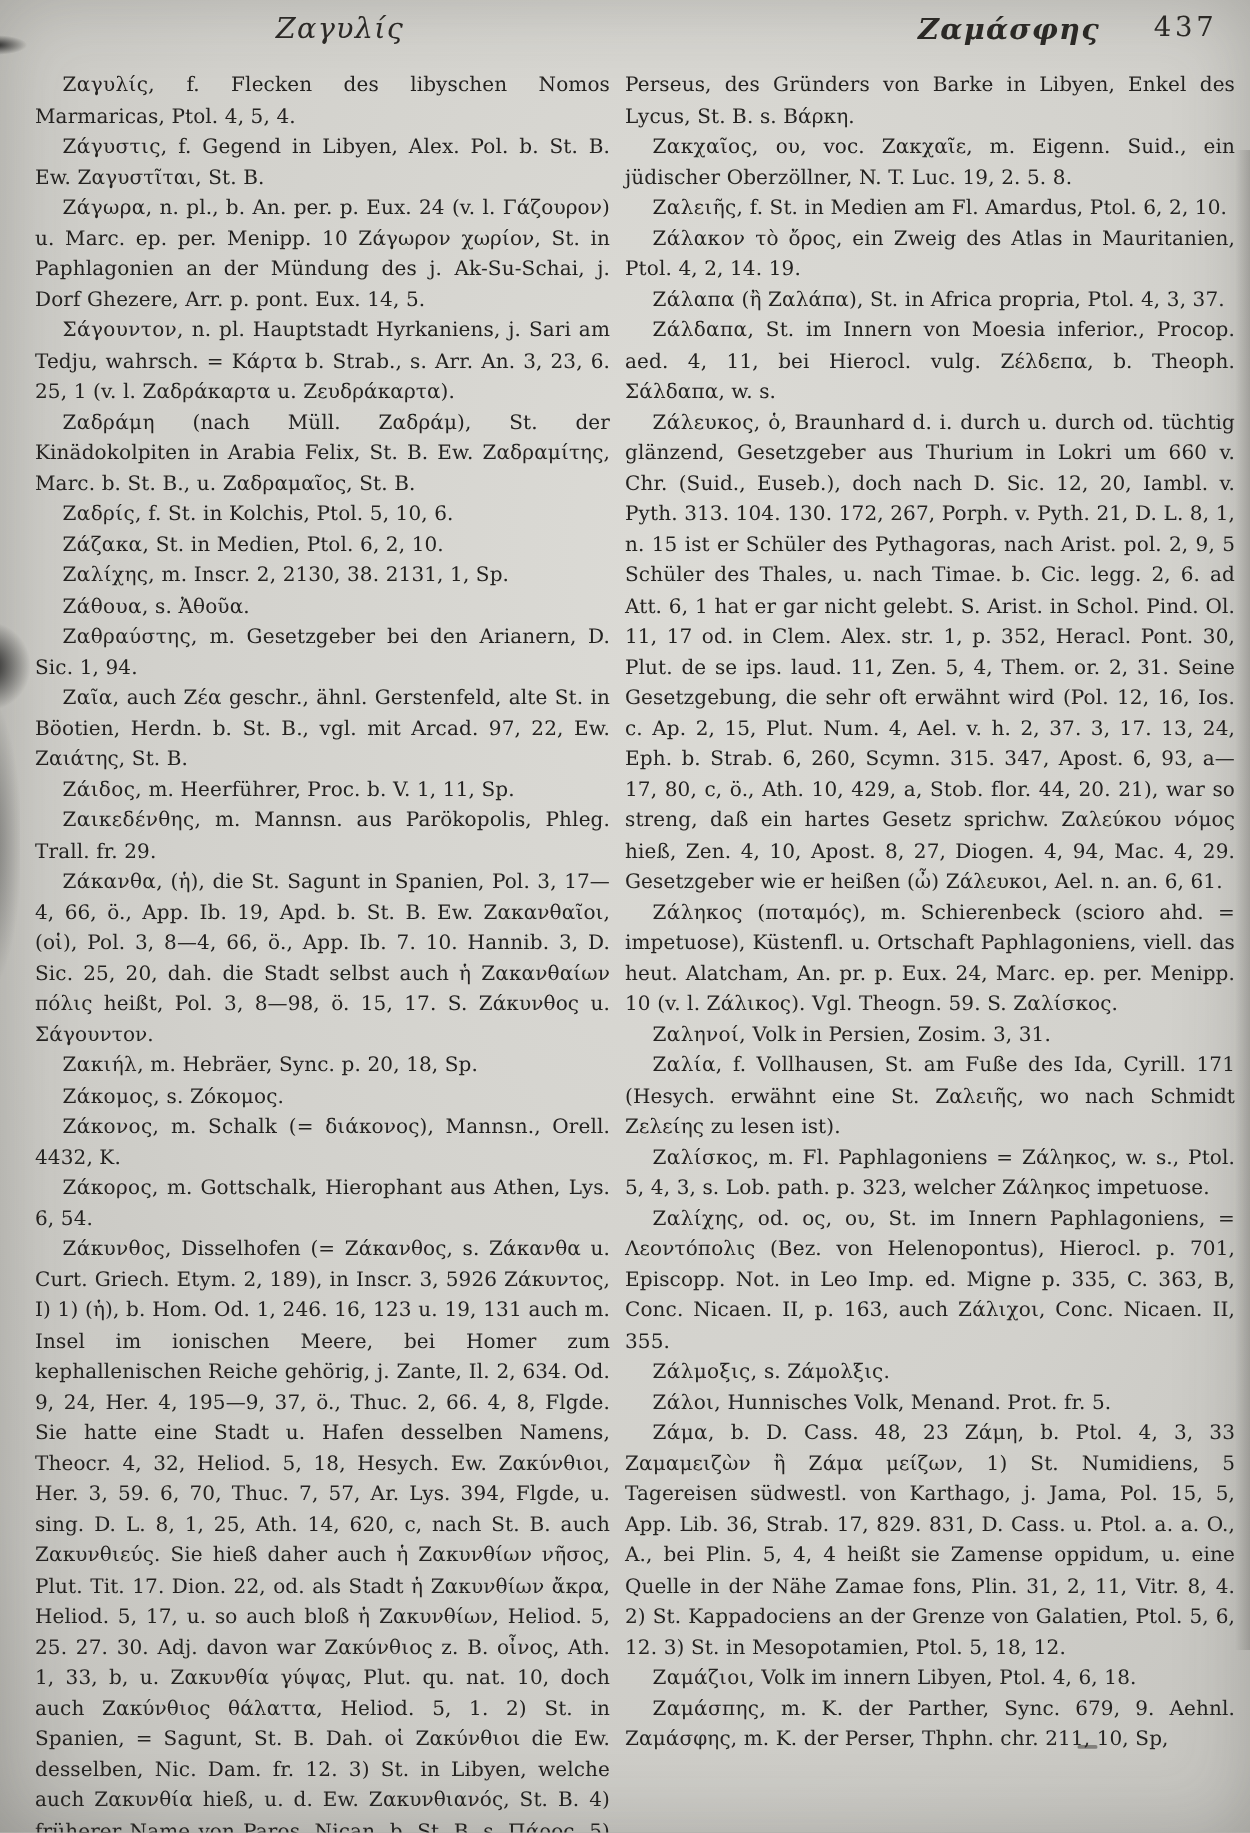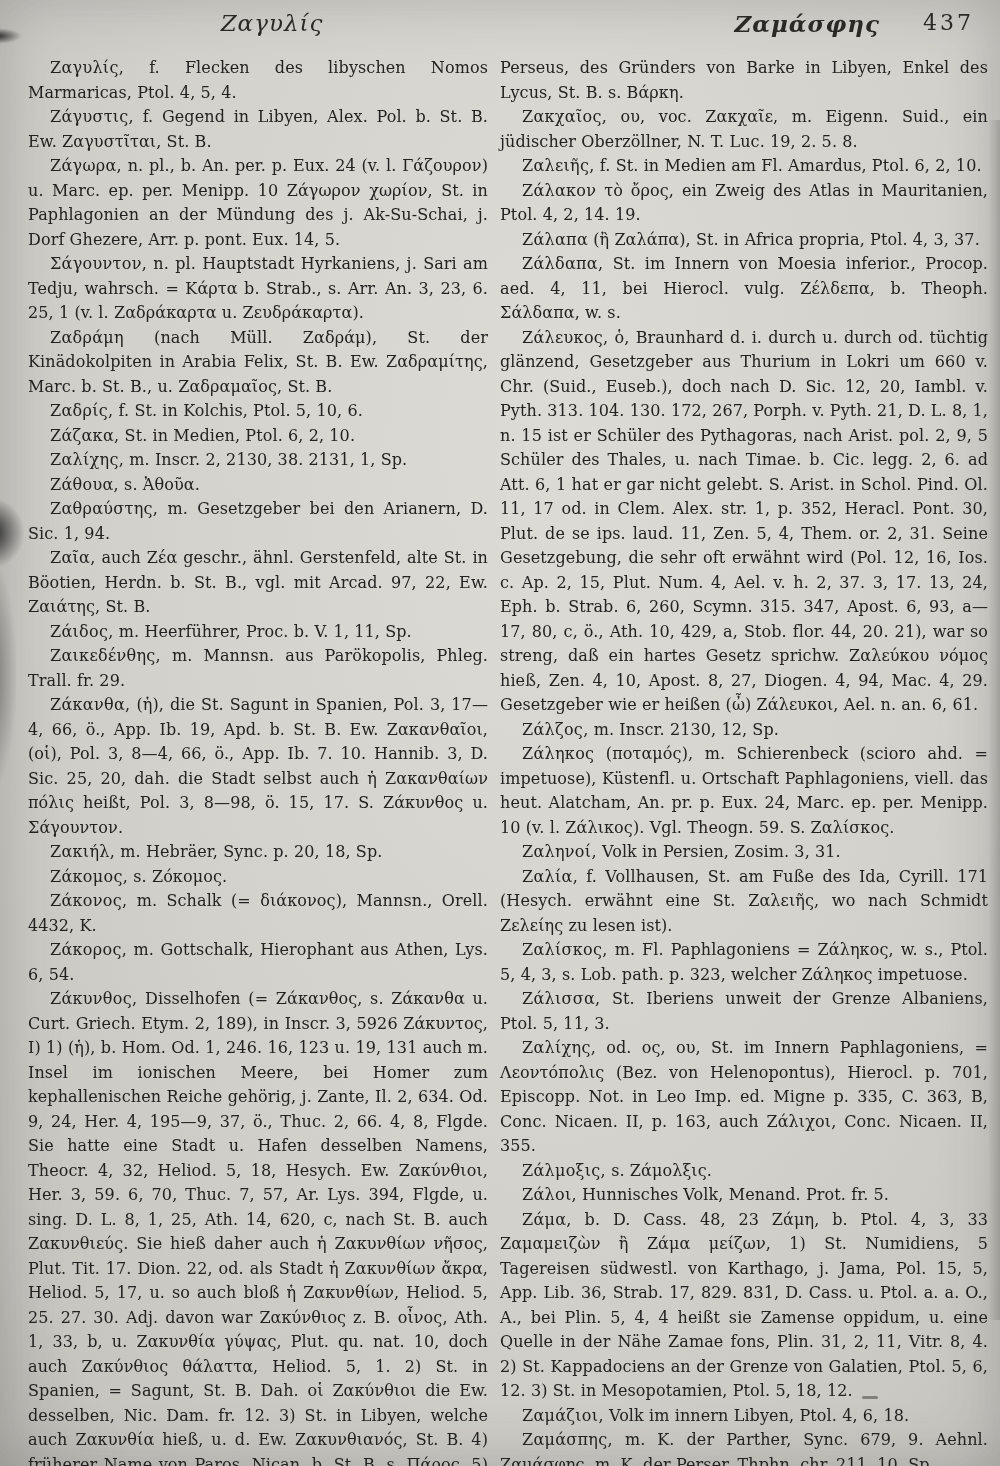--- a/index.html
+++ b/index.html
@@ -97,26 +97,24 @@
     </div>
 
     <div class="col col-right">
       <p class="entry cont"><span>Perseus, des Gründers von Barke in Libyen, Enkel des Lycus, St. B. s. Βάρκη.</span></p>
       <p class="entry"><b class="hw">Ζακχαῖος,</b> <span>ου, voc. Ζακχαῖε, m. Eigenn. Suid., ein jüdischer Oberzöllner, N. T. Luc. 19, 2. 5. 8.</span></p>
       <p class="entry"><b class="hw">Ζαλειῆς,</b> <span>f. St. in Medien am Fl. Amardus, Ptol. 6, 2, 10.</span></p>
       <p class="entry"><b class="hw">Ζάλακον</b> <span>τὸ ὄρος, ein Zweig des Atlas in Mauritanien, Ptol. 4, 2, 14. 19.</span></p>
       <p class="entry"><b class="hw">Ζάλαπα</b> <span>(ἢ Ζαλάπα), St. in Africa propria, Ptol. 4, 3, 37.</span></p>
       <p class="entry"><b class="hw">Ζάλδαπα,</b> <span>St. im Innern von Moesia inferior., Procop. aed. 4, 11, bei Hierocl. vulg. Ζέλδεπα, b. Theoph. Σάλδαπα, w. s.</span></p>
       <p class="entry"><b class="hw">Ζάλευκος,</b> <span>ὁ, Braunhard d. i. durch u. durch od. tüchtig glänzend, Gesetzgeber aus Thurium in Lokri um 660 v. Chr. (Suid., Euseb.), doch nach D. Sic. 12, 20, Iambl. v. Pyth. 313. 104. 130. 172, 267, Porph. v. Pyth. 21, D. L. 8, 1, n. 15 ist er Schüler des Pythagoras, nach Arist. pol. 2, 9, 5 Schüler des Thales, u. nach Timae. b. Cic. legg. 2, 6. ad Att. 6, 1 hat er gar nicht gelebt. S. Arist. in Schol. Pind. Ol. 11, 17 od. in Clem. Alex. str. 1, p. 352, Heracl. Pont. 30, Plut. de se ips. laud. 11, Zen. 5, 4, Them. or. 2, 31. Seine Gesetzgebung, die sehr oft erwähnt wird (Pol. 12, 16, Ios. c. Ap. 2, 15, Plut. Num. 4, Ael. v. h. 2, 37. 3, 17. 13, 24, Eph. b. Strab. 6, 260, Scymn. 315. 347, Apost. 6, 93, a—17, 80, c, ö., Ath. 10, 429, a, Stob. flor. 44, 20. 21), war so streng, daß ein hartes Gesetz sprichw. Ζαλεύκου νόμος hieß, Zen. 4, 10, Apost. 8, 27, Diogen. 4, 94, Mac. 4, 29. Gesetzgeber wie er heißen (ὦ) Ζάλευκοι, Ael. n. an. 6, 61.</span></p>
-      <p class="entry"><b class="hw">Ζάλζος,</b> <span>m. Inscr. 2130, 12, Sp.</span></p>
       <p class="entry"><b class="hw">Ζάληκος</b> <span>(ποταμός), m. Schierenbeck (scioro ahd. = impetuose), Küstenfl. u. Ortschaft Paphlagoniens, viell. das heut. Alatcham, An. pr. p. Eux. 24, Marc. ep. per. Menipp. 10 (v. l. Ζάλικος). Vgl. Theogn. 59. S. Ζαλίσκος.</span></p>
       <p class="entry"><b class="hw">Ζαληνοί,</b> <span>Volk in Persien, Zosim. 3, 31.</span></p>
       <p class="entry"><b class="hw">Ζαλία,</b> <span>f. Vollhausen, St. am Fuße des Ida, Cyrill. 171 (Hesych. erwähnt eine St. Ζαλειῆς, wo nach Schmidt Ζελείης zu lesen ist).</span></p>
       <p class="entry"><b class="hw">Ζαλίσκος,</b> <span>m. Fl. Paphlagoniens = Ζάληκος, w. s., Ptol. 5, 4, 3, s. Lob. path. p. 323, welcher Ζάληκος impetuose.</span></p>
-      <p class="entry"><b class="hw">Ζάλισσα,</b> <span>St. Iberiens unweit der Grenze Albaniens, Ptol. 5, 11, 3.</span></p>
       <p class="entry"><b class="hw">Ζαλίχης,</b> <span>od. ος, ου, St. im Innern Paphlagoniens, = Λεοντόπολις (Bez. von Helenopontus), Hierocl. p. 701, Episcopp. Not. in Leo Imp. ed. Migne p. 335, C. 363, B, Conc. Nicaen. II, p. 163, auch Ζάλιχοι, Conc. Nicaen. II, 355.</span></p>
       <p class="entry"><b class="hw">Ζάλμοξις,</b> <span>s. Ζάμολξις.</span></p>
       <p class="entry"><b class="hw">Ζάλοι,</b> <span>Hunnisches Volk, Menand. Prot. fr. 5.</span></p>
       <p class="entry"><b class="hw">Ζάμα,</b> <span>b. D. Cass. 48, 23 Ζάμη, b. Ptol. 4, 3, 33 Ζαμαμειζὼν ἢ Ζάμα μείζων, 1) St. Numidiens, 5 Tagereisen südwestl. von Karthago, j. Jama, Pol. 15, 5, App. Lib. 36, Strab. 17, 829. 831, D. Cass. u. Ptol. a. a. O., A., bei Plin. 5, 4, 4 heißt sie Zamense oppidum, u. eine Quelle in der Nähe Zamae fons, Plin. 31, 2, 11, Vitr. 8, 4. 2) St. Kappadociens an der Grenze von Galatien, Ptol. 5, 6, 12. 3) St. in Mesopotamien, Ptol. 5, 18, 12.</span></p>
       <p class="entry"><b class="hw">Ζαμάζιοι,</b> <span>Volk im innern Libyen, Ptol. 4, 6, 18.</span></p>
       <p class="entry"><b class="hw">Ζαμάσπης,</b> <span>m. K. der Parther, Sync. 679, 9. Aehnl. Ζαμάσφης, m. K. der Perser, Thphn. chr. 211, 10, Sp,</span></p>
     </div>
 
   </div>
 </div>

